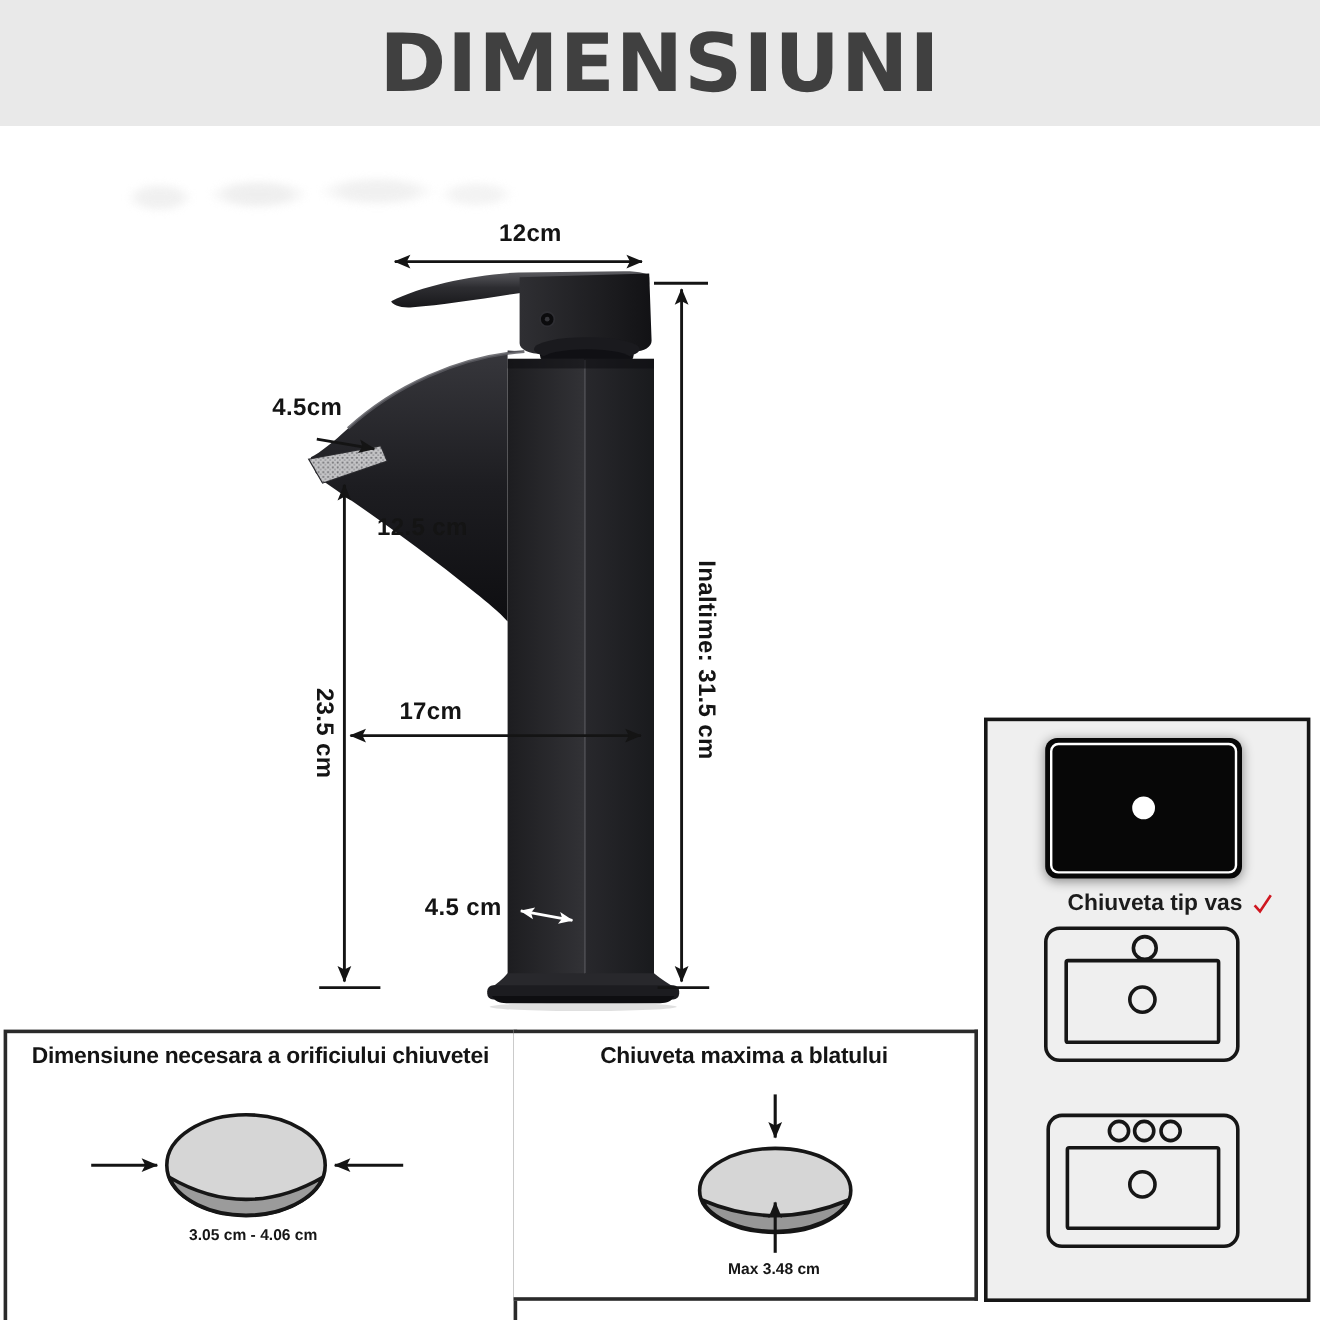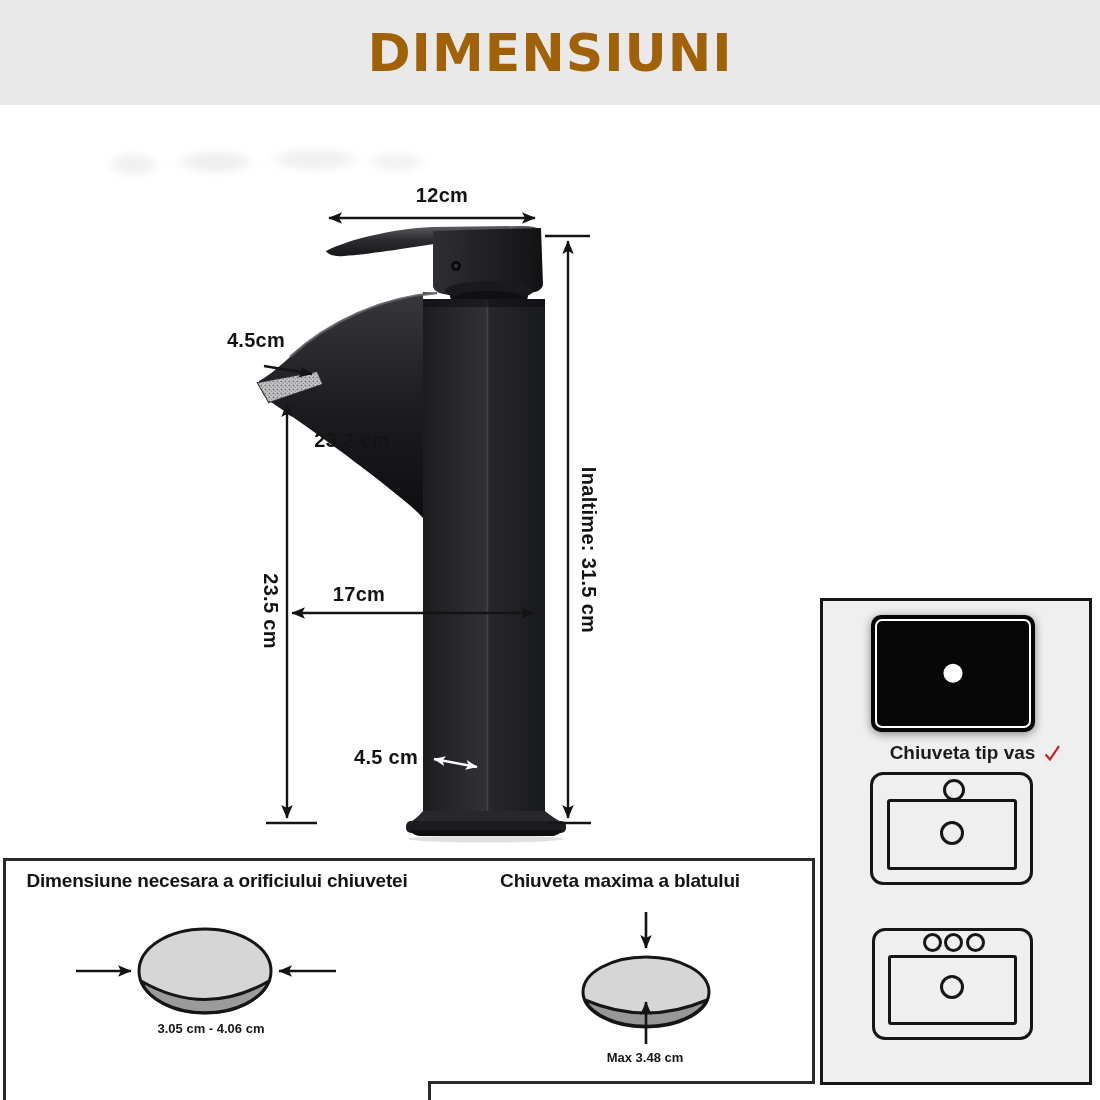--- a/index.html
+++ b/index.html
@@ -7,21 +7,21 @@
     width:1100px;height:1100px;position:relative;overflow:hidden;
     background:#ffffff;color:#161616;
     font-family:"Liberation Sans", sans-serif;
   }
   .header{
     position:absolute;left:0;top:0;width:1100px;height:105px;
     background:#e9e9e9;display:flex;align-items:center;justify-content:center;
   }
   .header h1{
     margin:0;font-family:"DejaVu Sans", sans-serif;font-weight:bold;
-    font-size:52px;letter-spacing:1px;color:#a16207;
+    font-size:67px;letter-spacing:1px;color:#404040;
   }
   .ghost{
     position:absolute;left:100px;top:136px;width:330px;height:52px;
     background:
       radial-gradient(ellipse 40px 18px at 10% 55%, #ededed 40%, transparent 70%),
       radial-gradient(ellipse 60px 18px at 35% 50%, #ebebeb 40%, transparent 70%),
       radial-gradient(ellipse 70px 18px at 65% 45%, #ededed 40%, transparent 70%),
       radial-gradient(ellipse 45px 16px at 90% 50%, #f0f0f0 40%, transparent 70%);
     filter:blur(3px);opacity:.8;
   }
@@ -192,17 +192,17 @@
   <g>
     <ellipse cx="646" cy="992" rx="63" ry="35" fill="#d6d6d6" stroke="#161616" stroke-width="3"></ellipse>
     <path d="M 585 1000 Q 646 1026 707 1000 A 63 35 0 0 1 585 1000 Z" fill="#979797" stroke="#161616" stroke-width="3" stroke-linejoin="round"></path>
     <line x1="646" y1="912" x2="646" y2="948" stroke="#141414" stroke-width="2.6" marker-end="url(#arr)"></line>
     <line x1="646" y1="1044" x2="646" y2="1002" stroke="#141414" stroke-width="2.6" marker-end="url(#arr)"></line>
   </g>
 </svg>
 
 <span class="dim-label" style="left:442px;top:195px">12cm</span>
 <span class="dim-label" style="left:256px;top:340px">4.5cm</span>
-<span class="dim-label" style="left:352px;top:440px">23.2 cm</span>
+<span class="dim-label" style="left:352px;top:440px">12.5 cm</span>
 <span class="dim-label rot" style="left:270px;top:611px">23.5 cm</span>
 <span class="dim-label" style="left:359px;top:594px">17cm</span>
 <span class="dim-label rot" style="left:588px;top:550px">Inaltime: 31.5 cm</span>
 <span class="dim-label" style="left:386px;top:757px">4.5 cm</span>
 
 </body></html>

